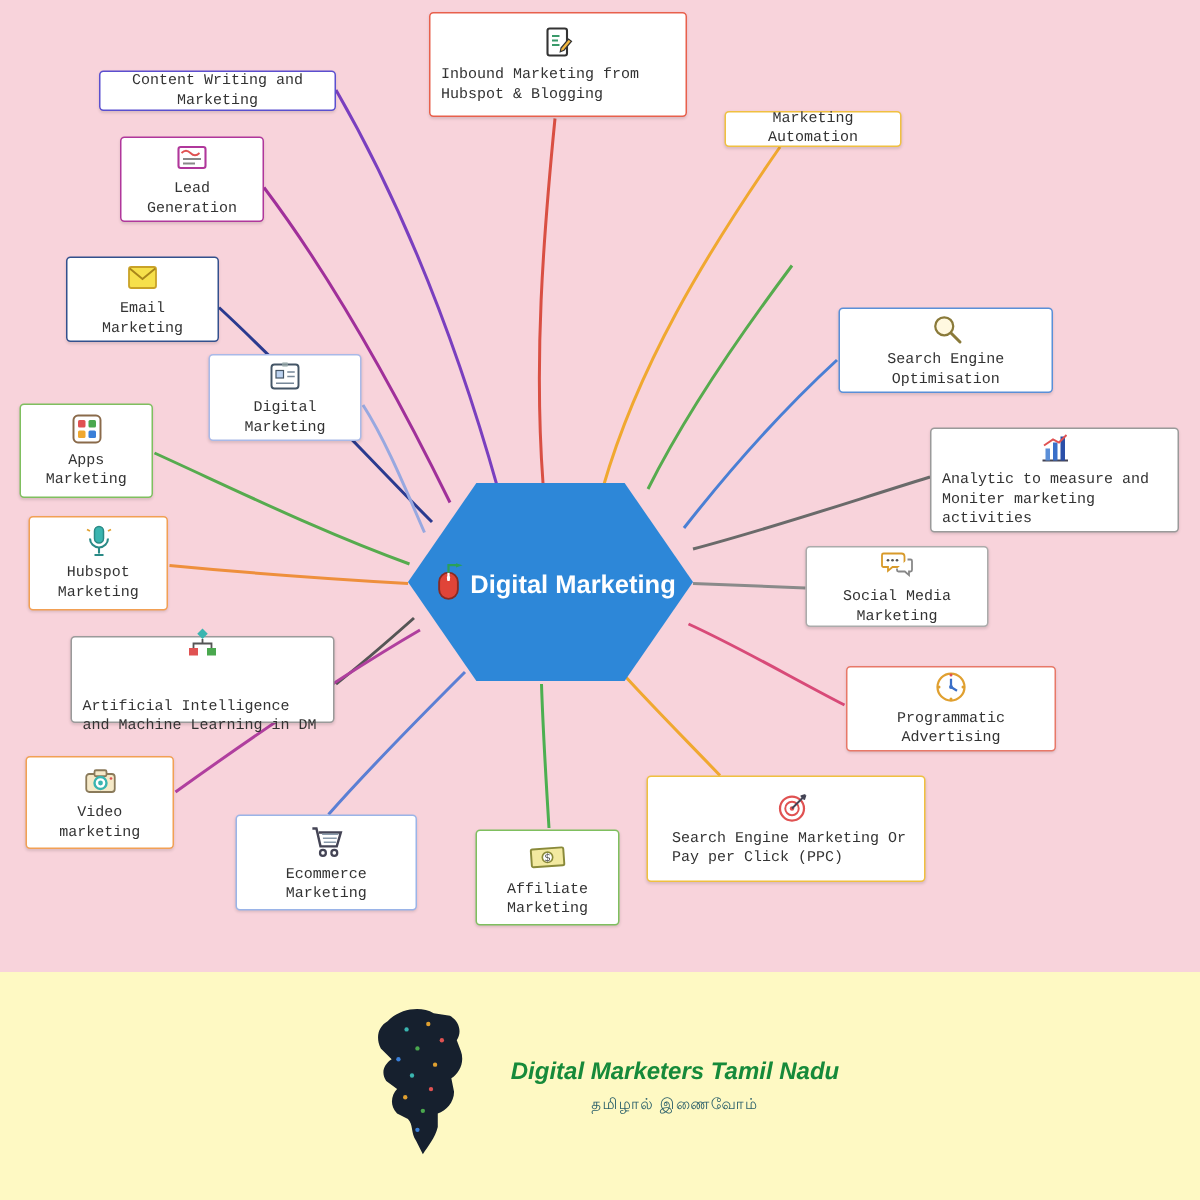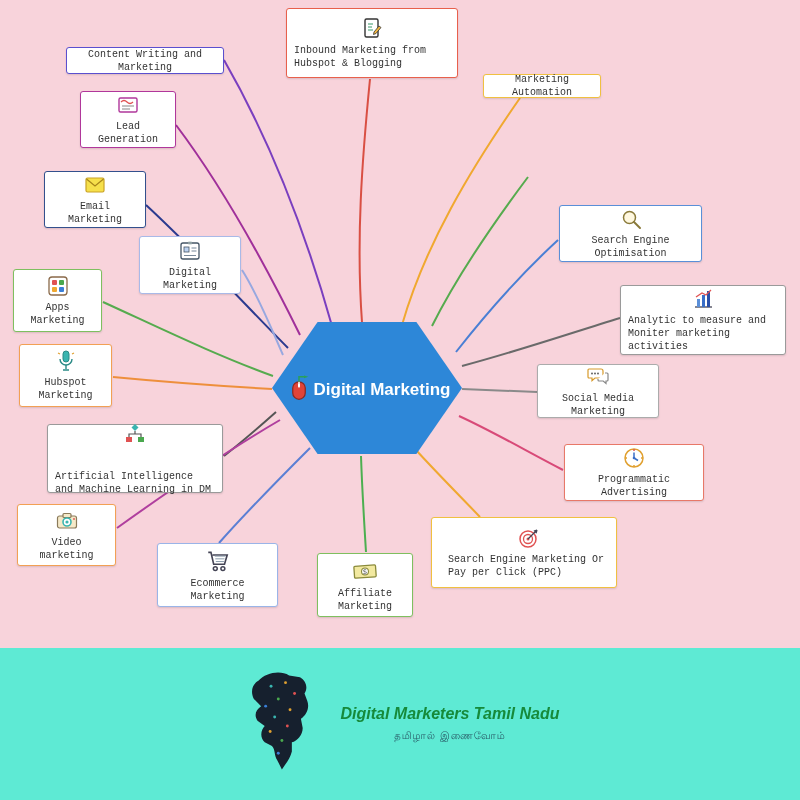--- a/index.html
+++ b/index.html
@@ -13,21 +13,21 @@
   .node .label{display:block;font-family:Liberation Mono, monospace;}
   .node.ta-left{align-items:flex-start;}
   .node.ta-left .icon{align-self:center;}
   .node.ta-left .label{text-align:left;}
   .icon{display:flex;align-items:center;justify-content:center;}
   .center-node{position:absolute;left:272px;top:322px;width:190px;height:132px;
         clip-path:polygon(24% 0,76% 0,100% 50%,76% 100%,24% 100%,0 50%);
         display:flex;flex-direction:row;align-items:center;justify-content:center;
         color:#fff;filter:drop-shadow(0 2px 3px rgba(0,0,0,.15));}
   .center-label{font-size:17px;font-weight:bold;margin-top:4px;}
-  .footer{position:relative;width:800px;height:152px;background:#5eead4;
+  .footer{position:relative;width:800px;height:152px;background:#fef9c3;
         display:flex;align-items:center;justify-content:center;gap:18px;}
   .brand{font-size:16px;font-weight:bold;font-style:italic;}
   .tagline{font-size:10px;color:#2a5f6a;margin-top:7px;text-align:center;letter-spacing:1px;}
 </style>
 </head>
 <body>
 
 <div class="canvas">
 
   <svg class="links">
@@ -173,21 +173,21 @@
           <path d="M12 12V6.5M12 12l4 2.5" stroke="#3a6fc8" stroke-width="1.5"></path>
           <circle cx="12" cy="4" r="1" fill="#e05252"></circle>
           <circle cx="20" cy="12" r="1" fill="#e0a030"></circle>
           <circle cx="12" cy="20" r="1" fill="#e0a030"></circle>
           <circle cx="4" cy="12" r="1" fill="#e0a030"></circle>
         </svg>
     </span>
     <span class="label">Programmatic Advertising</span>
   </div>
 
-  <div class="node ta-left" style="left: 47px; top: 424px; width: 176px; height: 69px; border-color: rgb(154, 154, 154); gap: 25px;">
+  <div class="node ta-left" style="left: 47px; top: 424px; width: 176px; height: 58px; border-color: rgb(154, 154, 154); gap: 25px;">
     <span class="icon">
       <svg viewBox="0 0 24 24" width="24" height="24">
           <path d="M12 3l3.5 3.5L12 10 8.5 6.5z" fill="#3ab5b0"></path>
           <path d="M12 10v3M12 13H6v3M12 13h6v3" stroke="#555" fill="none" stroke-width="1.2"></path>
           <rect x="3" y="16" width="6" height="5" fill="#e05252"></rect>
           <rect x="15" y="16" width="6" height="5" fill="#4aa84e"></rect>
         </svg>
     </span>
     <span class="label">Artificial Intelligence and Machine Learning in DM</span>
   </div>

